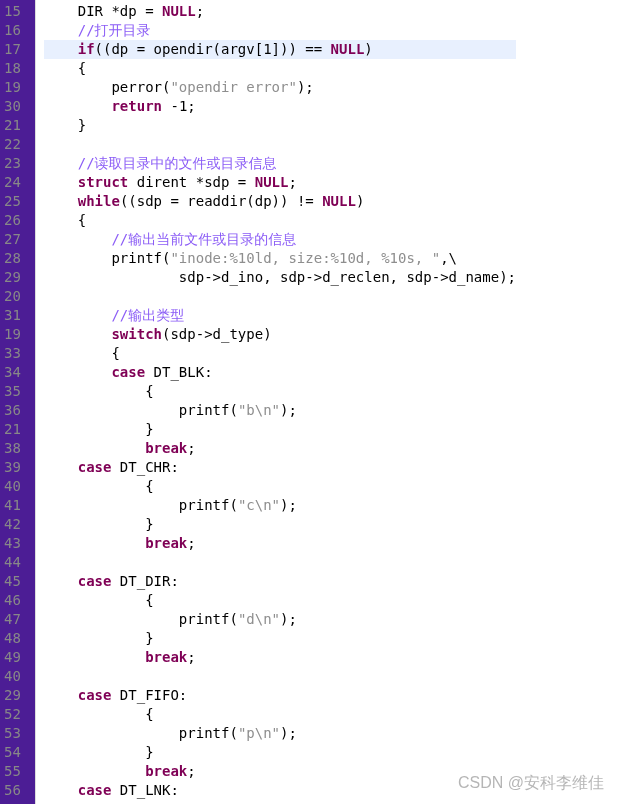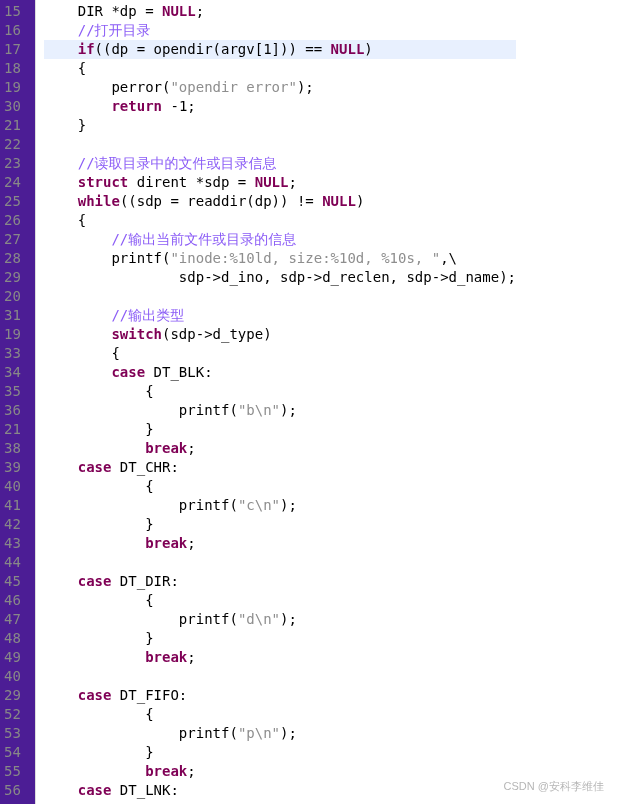--- a/index.html
+++ b/index.html
@@ -40,21 +40,21 @@
     .nul { color: #7f0055; font-weight: bold; }
     .cmt { color: #8b5cf6; }
     .id { color: #000; }
     .hl-line { background: #e8f0fe; }
     .watermark {
       position: absolute;
       bottom: 10px;
       right: 14px;
       color: rgba(120,120,120,0.55);
       font-family: sans-serif;
-      font-size: 11px;
+      font-size: 16px;
       pointer-events: none;
     }
   </style>
 </head>
 <body>
 
 <div class="editor">
   <div class="gutter" id="gutter">
       <div>15</div>
       <div>16</div>

